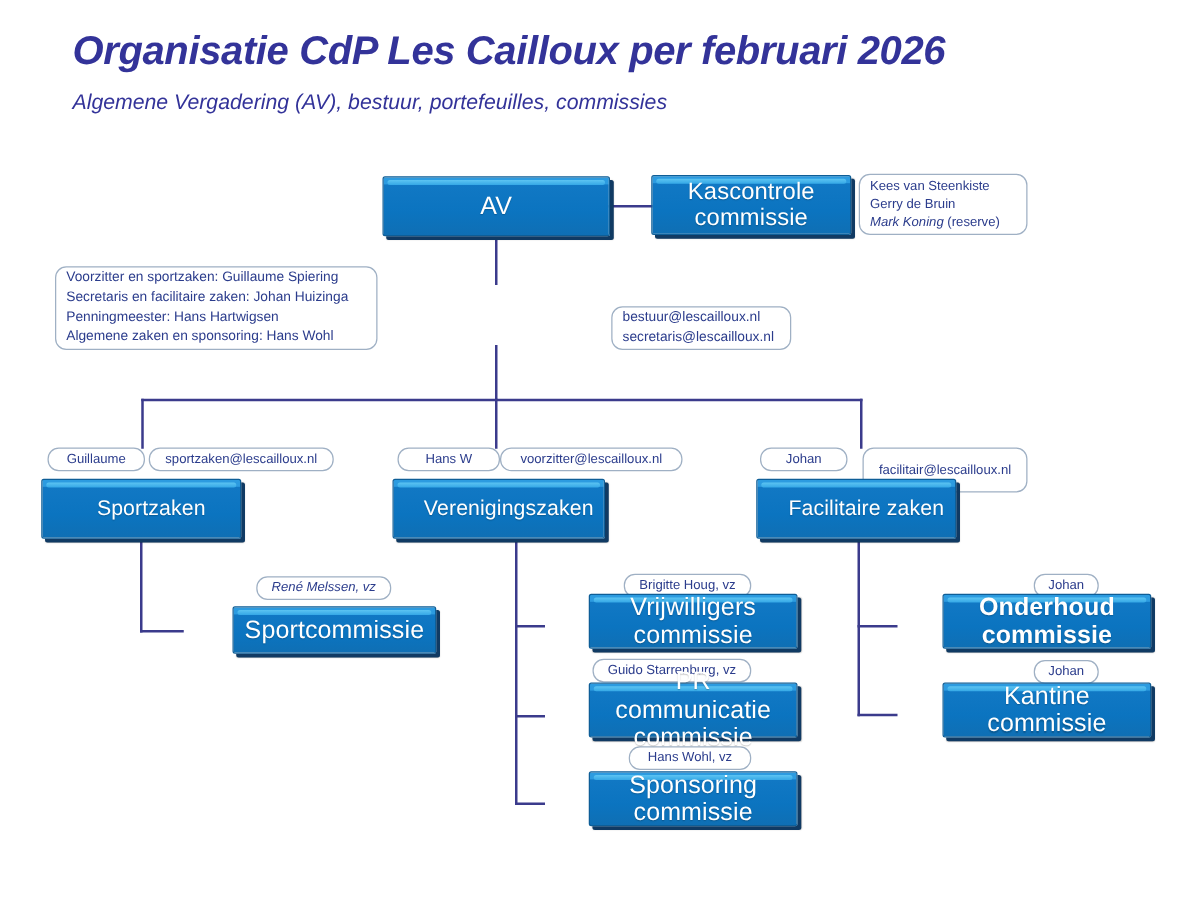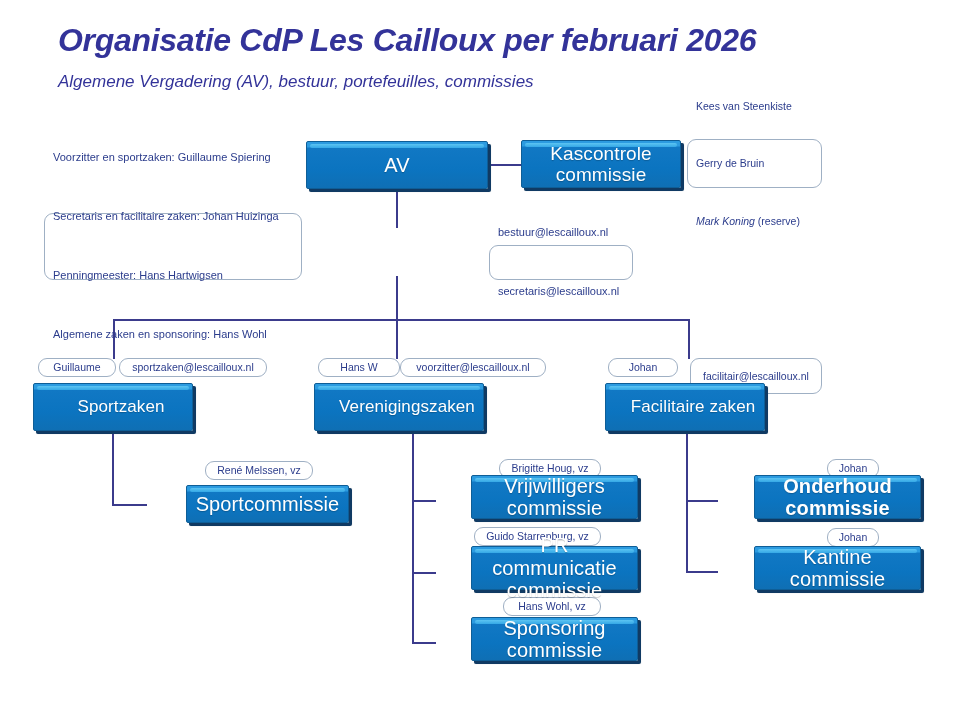--- a/index.html
+++ b/index.html
@@ -95,21 +95,20 @@
     border-radius: 9px;
     color: #2B3C8C;
     font-family: "Liberation Sans", sans-serif;
     font-size: 10.5px;
     line-height: 1.38;
     padding: 4px 8px;
     display: flex;
     flex-direction: column;
     justify-content: center;
     white-space: nowrap;
-    gap: 43px;
   }
   .callout.center { align-items: center; }
   .callout.big { font-size: 11px; line-height: 1.45; }
   .callout .ital { font-style: italic; }
 </style>
 </head>
 <body>
 
 <div id="canvas">
 
@@ -195,21 +194,21 @@
   <div class="callout center" style="left:608px; top:358px; width:70px; height:19px;">
     <div>Johan</div>
   </div>
   <div class="callout center" style="left:690px; top:358px; width:132px; height:36px;">
     <div>facilitair@lescailloux.nl</div>
   </div>
   <div class="box lvl3" style="left:605px; top:383px; width:160px; height:48px;">
     <span class="box-label">Facilitaire zaken</span>
   </div>
 
-  <div class="callout center" style="left:205px; top:461px; width:108px; height:19px;">
+  <div class="callout center" style="left:205px; top:461px; width:108px; height:19px;font-style:italic;">
     <div>René Melssen, vz</div>
   </div>
   <div class="box lvl4" style="left:146px; top:485px; width:163px; height:38px;">
     <span class="box-label">Sportcommissie</span>
   </div>
 
   <div class="callout center" style="left:499px; top:459px; width:102px; height:19px;">
     <div>Brigitte Houg, vz</div>
   </div>
   <div class="box lvl4" style="left:431px; top:475px; width:167px; height:44px;">

